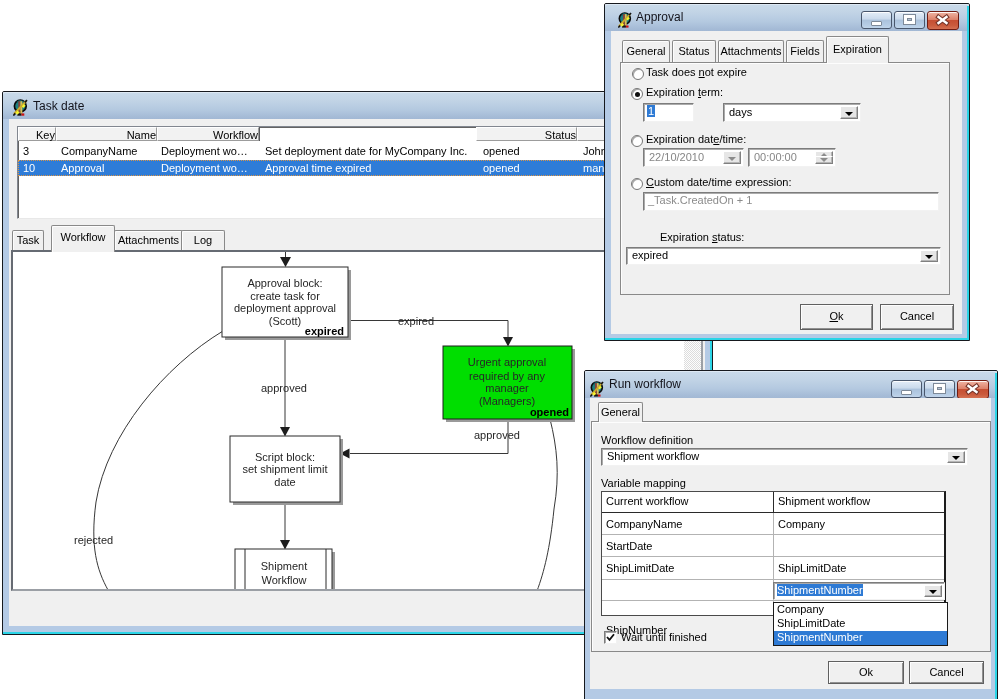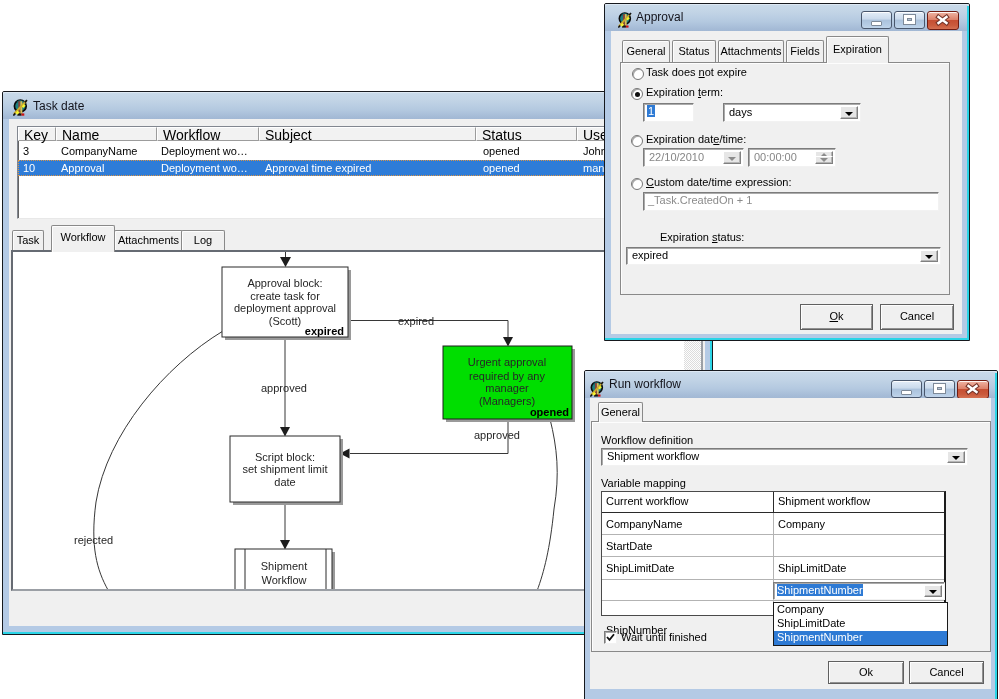--- a/index.html
+++ b/index.html
@@ -73,33 +73,33 @@
     <path d="M11.9,4.3 L14,2.1" stroke="#111" stroke-width="1.7"></path>
     <path d="M2.6,15 l2,-2.4 l2,1.9 l-2.4,2.3 z" fill="#f6f62e"></path>
     <path d="M8.8,8.4 l2,-2.4 l1.8,1.7 l-2.2,2.3 z" fill="#f6f62e"></path>
   </svg>
   <div class="tbt" style="left:30px;top:7px;">Task date</div>
   <div class="client" style="left:6px;top:27px;width:696px;height:507px;">
 
     <div class="abs" style="left:8px;top:7px;width:683px;height:91px;background:#fff;
          border:1px solid #828790;border-right-color:#e8e8e8;border-bottom-color:#e8e8e8;
          box-shadow:inset 1px 1px 0 #636363;overflow:hidden;">
-      <div id="lvhead" class="abs" style="left:0px;top:0px;height:15px;width:700px;font-size:14px;">
+      <div id="lvhead" class="abs" style="left:0px;top:0px;height:15px;width:700px;font-size:11px;text-align:right;">
         <div class="hc" style="left:0;width:38px;">Key</div>
         <div class="hc" style="left:38px;width:101px;">Name</div>
         <div class="hc" style="left:139px;width:102px;">Workflow</div>
-        <div class="hc" style="left:241px;width:217px;">Subject</div>
         <div class="hc" style="left:458px;width:101px;">Status</div>
         <div class="hc" style="left:559px;width:141px;">User</div>
       </div>
       <div id="lvrows" class="abs" style="left:0px;top:15px;width:700px;font-size:11px;">
         <div class="lr" style="top:1px;">
           <span style="left:5px;">3</span>
             <span style="left:43px;">CompanyName</span>
           <span style="left:143px;">Deployment wo…</span>
+            <span style="left:247px;">Set deployment date for MyCompany Inc.</span>
           <span style="left:465px;">opened</span>
             <span style="left:565px;">John</span>
         </div>
         <div class="lr sel" style="top:18px;">
           <span style="left:5px;">10</span>
             <span style="left:43px;">Approval</span>
           <span style="left:143px;">Deployment wo…</span>
             <span style="left:247px;">Approval time expired</span>
           <span style="left:465px;">opened</span>
             <span style="left:565px;">manager</span>

